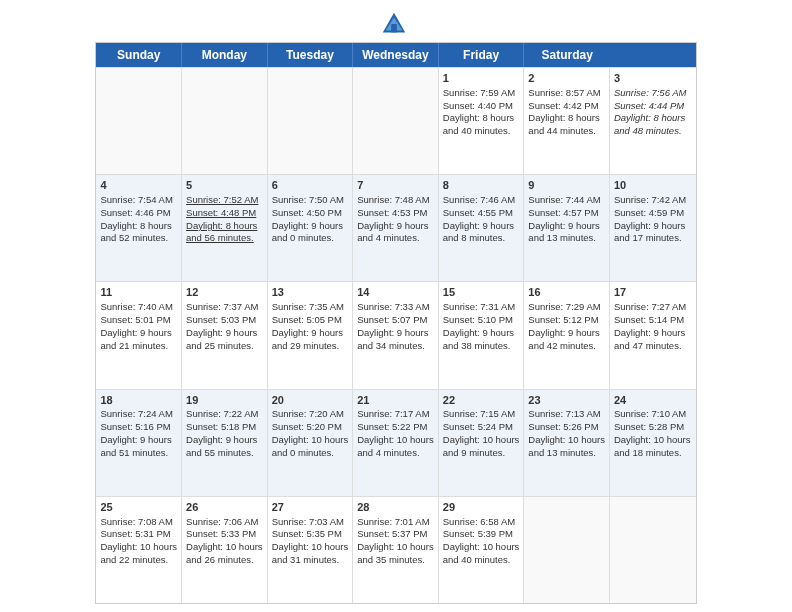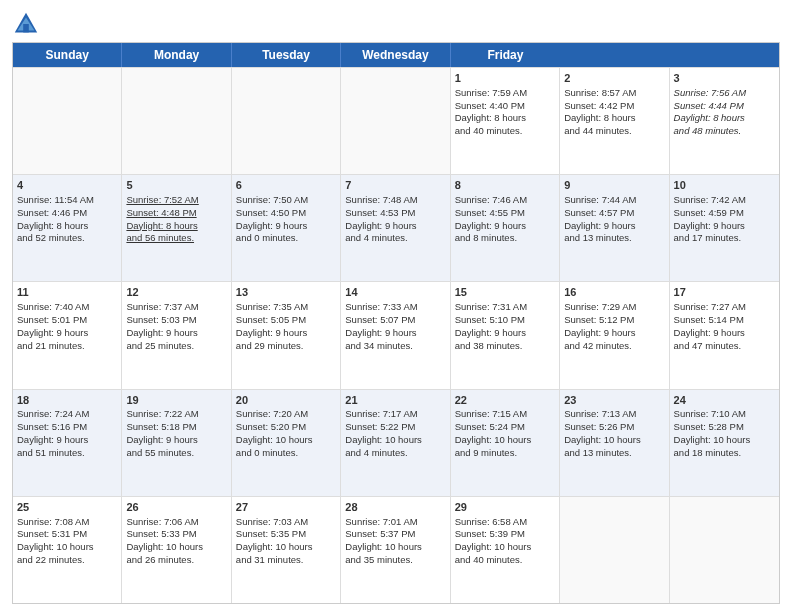--- a/index.html
+++ b/index.html
@@ -9,20 +9,21 @@
       font-family: Arial, sans-serif;
       background: #fff;
       overflow: hidden;
     }
     .page {
       width: 792px;
       height: 612px;
       padding: 10px 12px 8px 12px;
       display: flex;
       flex-direction: column;
+      align-items: center;
     }
     .header {
       display: flex;
       align-items: flex-start;
       justify-content: space-between;
       margin-bottom: 4px;
     }
     .logo {
       display: flex;
       align-items: center;
@@ -129,20 +130,21 @@
     </div>
   </div>
 
   <div class="calendar">
     <div class="cal-header-row">
     <div class="cal-header-cell">Sunday</div>
         <div class="cal-header-cell">Monday</div>
         <div class="cal-header-cell">Tuesday</div>
         <div class="cal-header-cell">Wednesday</div>
         <div class="cal-header-cell">Friday</div>
+        <div class="cal-header-cell">Saturday</div>
       </div>
     <div class="cal-body">
     <div class="cal-row">
           <div class="cal-cell cell-empty"></div>
           <div class="cal-cell cell-empty"></div>
           <div class="cal-cell cell-empty"></div>
           <div class="cal-cell cell-empty"></div>
           <div class="cal-cell"><span class="day-num">1</span><span style="white-space: pre-line; margin-top: 44px;">Sunrise: 7:59 AM
 Sunset: 4:40 PM
 Daylight: 8 hours
@@ -150,21 +152,21 @@
           <div class="cal-cell"><span class="day-num">2</span><span style="white-space: pre-line;">Sunrise: 8:57 AM
 Sunset: 4:42 PM
 Daylight: 8 hours
 and 44 minutes.</span></div>
           <div class="cal-cell"><span class="day-num">3</span><span style="white-space: pre-line; font-style: italic;">Sunrise: 7:56 AM
 Sunset: 4:44 PM
 Daylight: 8 hours
 and 48 minutes.</span></div>
         </div>
         <div class="cal-row alt-row">
-          <div class="cal-cell"><span class="day-num">4</span><span style="white-space: pre-line;">Sunrise: 11:54 AM
+          <div class="cal-cell"><span class="day-num">4</span><span style="white-space: pre-line;">Sunrise: 7:54 AM
 Sunset: 4:46 PM
 Daylight: 8 hours
 and 52 minutes.</span></div>
           <div class="cal-cell"><span class="day-num">5</span><span style="white-space: pre-line; text-decoration: underline;">Sunrise: 7:52 AM
 Sunset: 4:48 PM
 Daylight: 8 hours
 and 56 minutes.</span></div>
           <div class="cal-cell"><span class="day-num">6</span><span style="white-space: pre-line;">Sunrise: 7:50 AM
 Sunset: 4:50 PM
 Daylight: 9 hours

